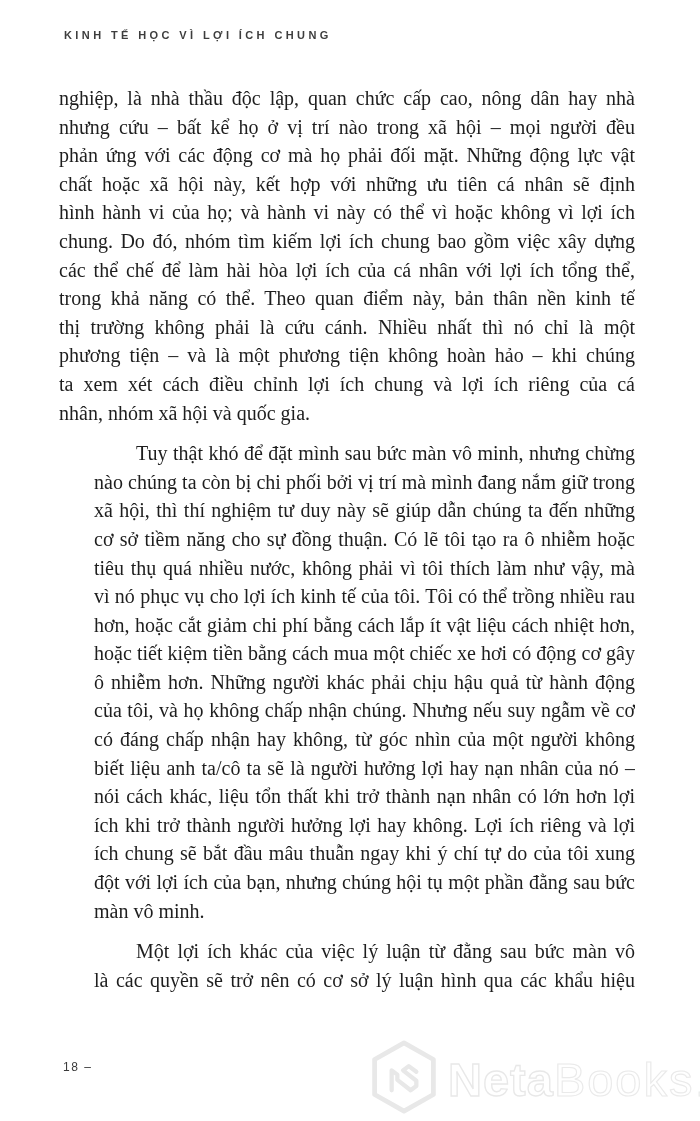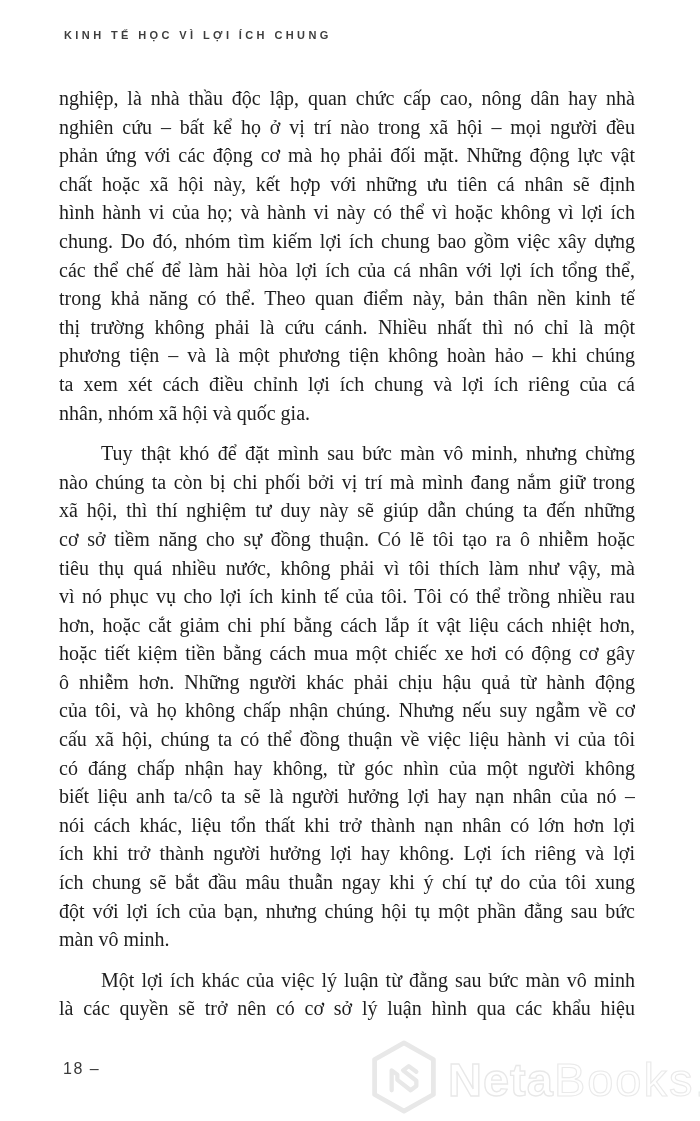--- a/index.html
+++ b/index.html
@@ -23,37 +23,37 @@
   }
   .body-text {
     position: absolute;
     left: 59px;
     top: 84px;
     width: 576px;
     font-size: 20px;
     color: #1e1e1e;
   }
   .para { margin: 0; }
-  .para + .para { margin-top: 12px; }
+  .para + .para { margin-top: 12px; margin-left: 35px; }
   .line {
     line-height: 28.6px;
     height: 28.6px;
     text-align: justify;
     text-align-last: justify;
     white-space: normal;
     overflow: hidden;
   }
   .line.lastline { text-align-last: left; }
   .line.indent { text-indent: 42px; }
   .page-number {
     position: absolute;
     left: 63px;
     top: 1060px;
     font-family: "Liberation Sans", "DejaVu Sans", sans-serif;
-    font-size: 16px;
+    font-size: 12px;
     letter-spacing: 1.5px;
     color: #3a3a3a;
   }
   .watermark {
     position: absolute;
     left: 366px;
     top: 1040px;
     display: flex;
     align-items: center;
     user-select: none;
@@ -90,21 +90,21 @@
 <body>
 
 <div class="page">
 
   <div class="running-head">KINH TẾ HỌC VÌ LỢI ÍCH CHUNG</div>
 
   <div class="body-text">
 
     <div class="para">
       <div class="line">nghiệp, là nhà thầu độc lập, quan chức cấp cao, nông dân hay nhà</div>
-      <div class="line">nghiên cứu – bất kể họ ở vị trí nào trong xã hội – mọi người đều</div>
+      <div class="line">nhưng cứu – bất kể họ ở vị trí nào trong xã hội – mọi người đều</div>
       <div class="line">phản ứng với các động cơ mà họ phải đối mặt. Những động lực vật</div>
       <div class="line">chất hoặc xã hội này, kết hợp với những ưu tiên cá nhân sẽ định</div>
       <div class="line">hình hành vi của họ; và hành vi này có thể vì hoặc không vì lợi ích</div>
       <div class="line">chung. Do đó, nhóm tìm kiếm lợi ích chung bao gồm việc xây dựng</div>
       <div class="line">các thể chế để làm hài hòa lợi ích của cá nhân với lợi ích tổng thể,</div>
       <div class="line">trong khả năng có thể. Theo quan điểm này, bản thân nền kinh tế</div>
       <div class="line">thị trường không phải là cứu cánh. Nhiều nhất thì nó chỉ là một</div>
       <div class="line">phương tiện – và là một phương tiện không hoàn hảo – khi chúng</div>
       <div class="line">ta xem xét cách điều chỉnh lợi ích chung và lợi ích riêng của cá</div>
       <div class="line lastline">nhân, nhóm xã hội và quốc gia.</div>
@@ -114,21 +114,20 @@
       <div class="line indent">Tuy thật khó để đặt mình sau bức màn vô minh, nhưng chừng</div>
       <div class="line">nào chúng ta còn bị chi phối bởi vị trí mà mình đang nắm giữ trong</div>
       <div class="line">xã hội, thì thí nghiệm tư duy này sẽ giúp dẫn chúng ta đến những</div>
       <div class="line">cơ sở tiềm năng cho sự đồng thuận. Có lẽ tôi tạo ra ô nhiễm hoặc</div>
       <div class="line">tiêu thụ quá nhiều nước, không phải vì tôi thích làm như vậy, mà</div>
       <div class="line">vì nó phục vụ cho lợi ích kinh tế của tôi. Tôi có thể trồng nhiều rau</div>
       <div class="line">hơn, hoặc cắt giảm chi phí bằng cách lắp ít vật liệu cách nhiệt hơn,</div>
       <div class="line">hoặc tiết kiệm tiền bằng cách mua một chiếc xe hơi có động cơ gây</div>
       <div class="line">ô nhiễm hơn. Những người khác phải chịu hậu quả từ hành động</div>
       <div class="line">của tôi, và họ không chấp nhận chúng. Nhưng nếu suy ngẫm về cơ</div>
-      <div class="line">cấu xã hội, chúng ta có thể đồng thuận về việc liệu hành vi của tôi</div>
       <div class="line">có đáng chấp nhận hay không, từ góc nhìn của một người không</div>
       <div class="line">biết liệu anh ta/cô ta sẽ là người hưởng lợi hay nạn nhân của nó –</div>
       <div class="line">nói cách khác, liệu tổn thất khi trở thành nạn nhân có lớn hơn lợi</div>
       <div class="line">ích khi trở thành người hưởng lợi hay không. Lợi ích riêng và lợi</div>
       <div class="line">ích chung sẽ bắt đầu mâu thuẫn ngay khi ý chí tự do của tôi xung</div>
       <div class="line">đột với lợi ích của bạn, nhưng chúng hội tụ một phần đằng sau bức</div>
       <div class="line lastline">màn vô minh.</div>
     </div>
 
     <div class="para">

